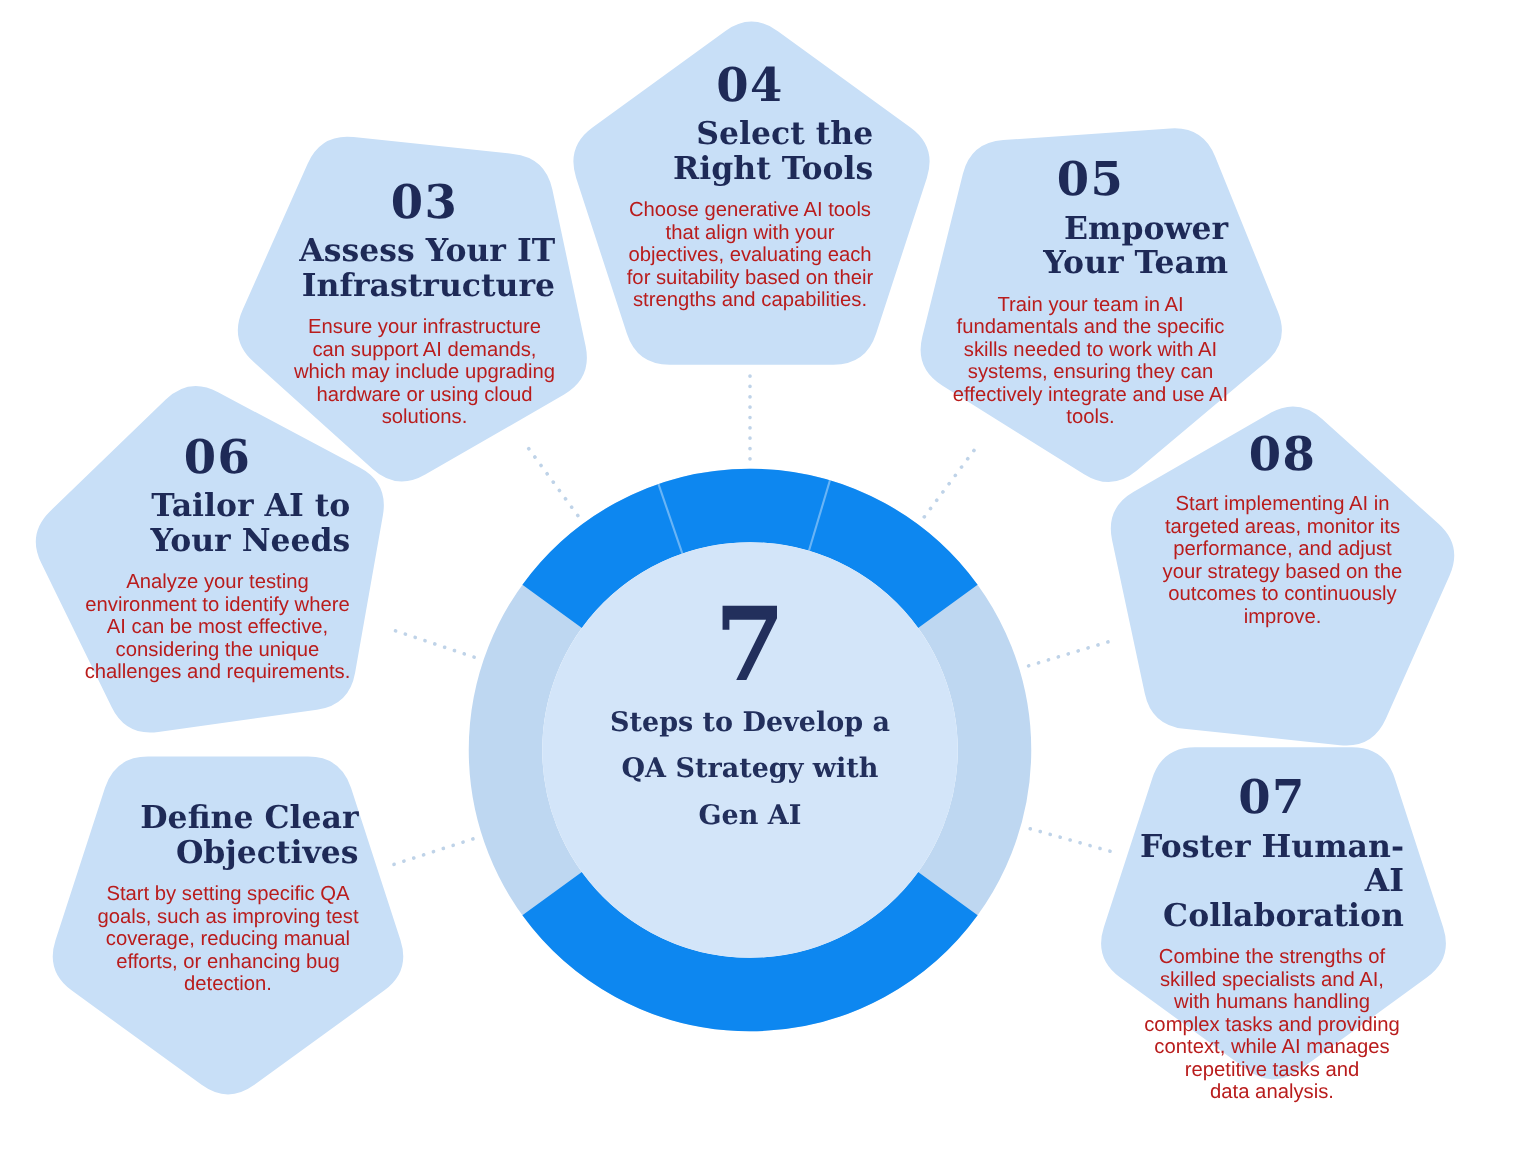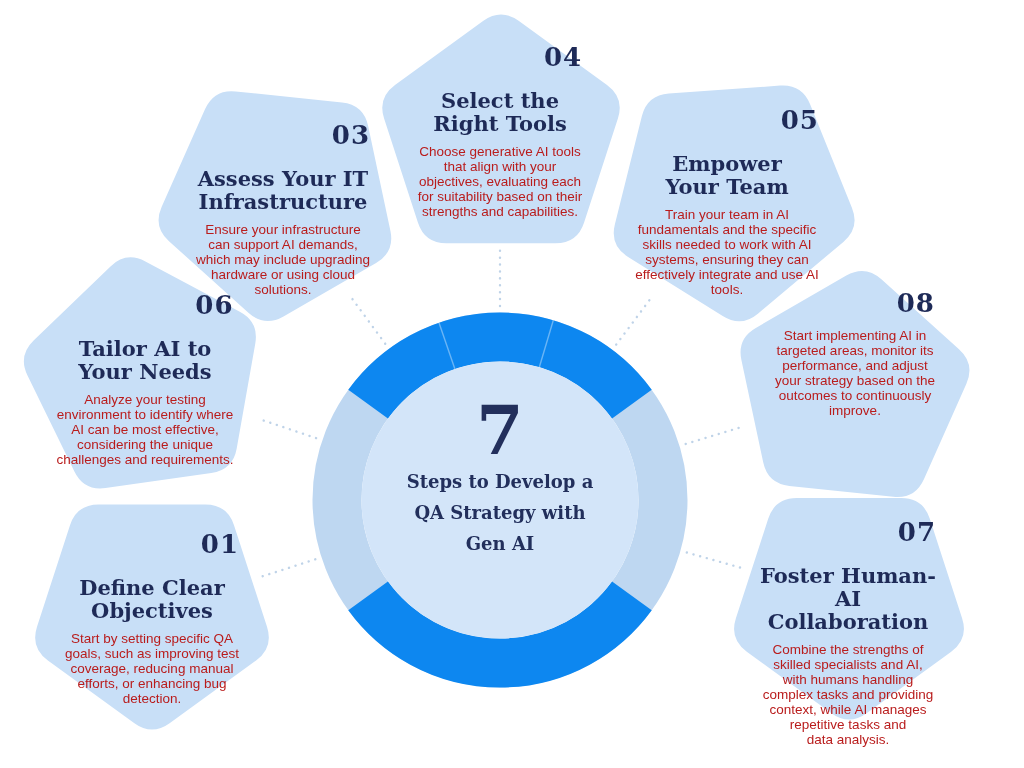--- a/index.html
+++ b/index.html
@@ -9,25 +9,25 @@
     position:relative;overflow:hidden;
   }
   .stage{position:absolute;left:0;top:0;width:1024px;height:768px;}
   svg.canvas{position:absolute;left:0;top:0;}
   .card-text{
     position:absolute;text-align:center;transform:translateX(-50%);
     color:#1E2A57;
   }
   .num{
     font-family:"DejaVu Serif",serif;font-weight:bold;
-    font-size:26px;line-height:31px;letter-spacing:1px;text-align:right;
+    font-size:31px;line-height:31px;letter-spacing:1px;
   }
   .card-title{
     font-family:"DejaVu Serif",serif;font-weight:bold;
-    font-size:21px;line-height:23px;white-space:pre-line;margin-top:16px;
+    font-size:21px;line-height:23px;white-space:pre-line;margin-top:4px;text-align:right;
   }
   .card-body{
     font-size:13.5px;line-height:15px;font-weight:500;
     white-space:pre-line;color:#b91c1c;margin-top:9px;
   }
   .center-text{
     position:absolute;left:500px;top:398px;transform:translateX(-50%);
     text-align:center;color:#222F5C;
   }
   .center-num{
@@ -68,21 +68,20 @@
         <path d="M110.5 266.4 Q126.2 251.2 145.4 261.5 L239.8 311.7 Q259.0 321.9 255.3 343.4 L236.7 448.6 Q232.9 470.1 211.3 473.1 L105.5 488.0 Q83.9 491.0 74.4 471.4 L27.5 375.4 Q17.9 355.8 33.6 340.6 Z" fill="#C8DFF7"></path>
         <path d="M283.5 316.4 Q264.6 327.3 248.4 312.7 L169.0 241.2 Q152.8 226.6 161.7 206.7 L205.1 109.1 Q214.0 89.1 235.7 91.4 L342.0 102.6 Q363.6 104.9 368.2 126.2 L390.4 230.7 Q394.9 252.1 376.1 263.0 Z" fill="#C8DFF7"></path>
         <path d="M483.4 20.8 Q501.0 8.0 518.6 20.8 L607.0 85.0 Q624.6 97.8 617.9 118.6 L584.1 222.4 Q577.4 243.2 555.6 243.2 L446.4 243.2 Q424.6 243.2 417.9 222.4 L384.1 118.6 Q377.4 97.8 395.0 85.0 Z" fill="#C8DFF7"></path>
         <path d="M757.9 313.7 Q741.2 327.7 722.7 316.1 L628.1 257.0 Q609.6 245.4 614.9 224.3 L641.9 116.0 Q647.2 94.9 668.9 93.4 L780.2 85.6 Q801.9 84.1 810.1 104.3 L851.9 207.7 Q860.1 227.9 843.4 241.9 Z" fill="#C8DFF7"></path>
         <path d="M846.3 275.6 Q865.2 264.7 881.4 279.3 L959.0 349.2 Q975.2 363.8 966.4 383.7 L923.9 479.2 Q915.0 499.1 893.3 496.8 L789.4 485.9 Q767.7 483.6 763.2 462.3 L741.4 360.1 Q736.9 338.8 755.8 327.9 Z" fill="#C8DFF7"></path>
         <path d="M866.6 713.2 Q849.0 726.0 831.4 713.2 L746.8 651.7 Q729.2 638.9 735.9 618.2 L768.2 518.8 Q774.9 498.1 796.7 498.1 L901.3 498.1 Q923.1 498.1 929.8 518.8 L962.1 618.2 Q968.8 638.9 951.2 651.7 Z" fill="#C8DFF7"></path>
       </g>
   </svg>
 
   <div class="card-text" style="left:152px;top:529px">
-    <div class="num">01</div>
     <div class="card-title">Define Clear
 Objectives</div>
     <div class="card-body">Start by setting specific QA
 goals, such as improving test
 coverage, reducing manual
 efforts, or enhancing bug
 detection.</div>
   </div>
 
   <div class="card-text" style="left:145px;top:290px">

